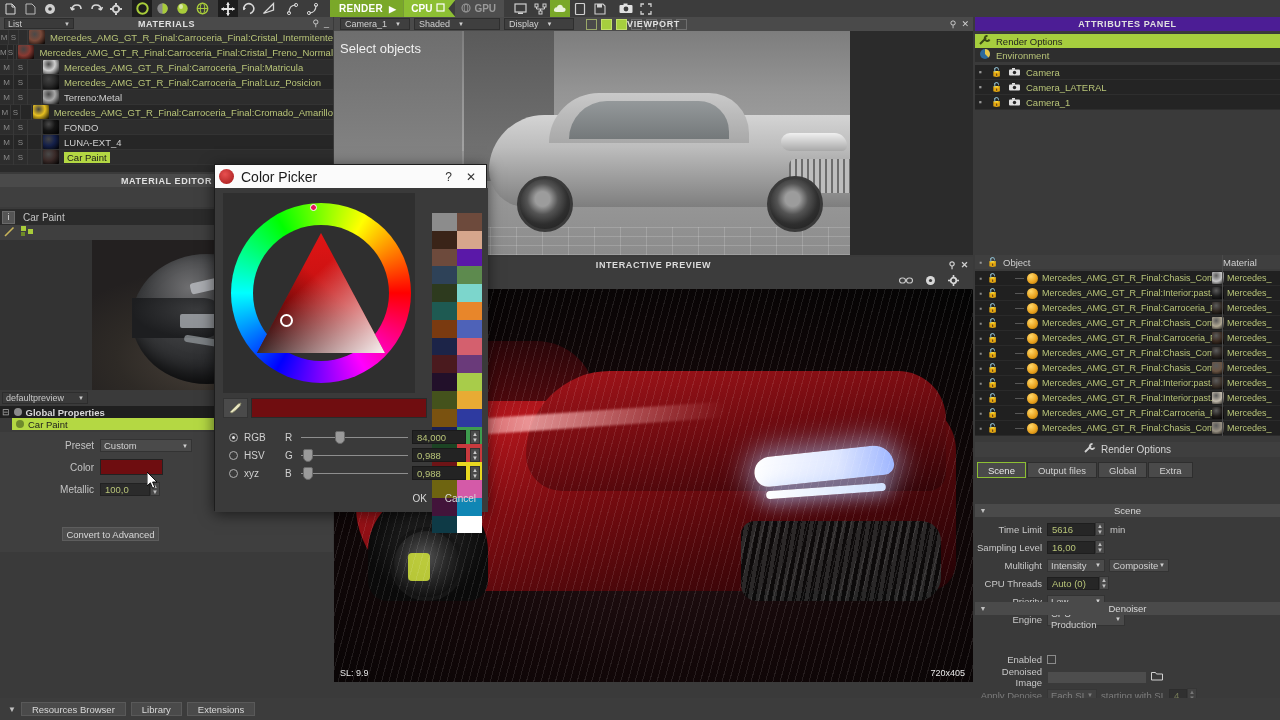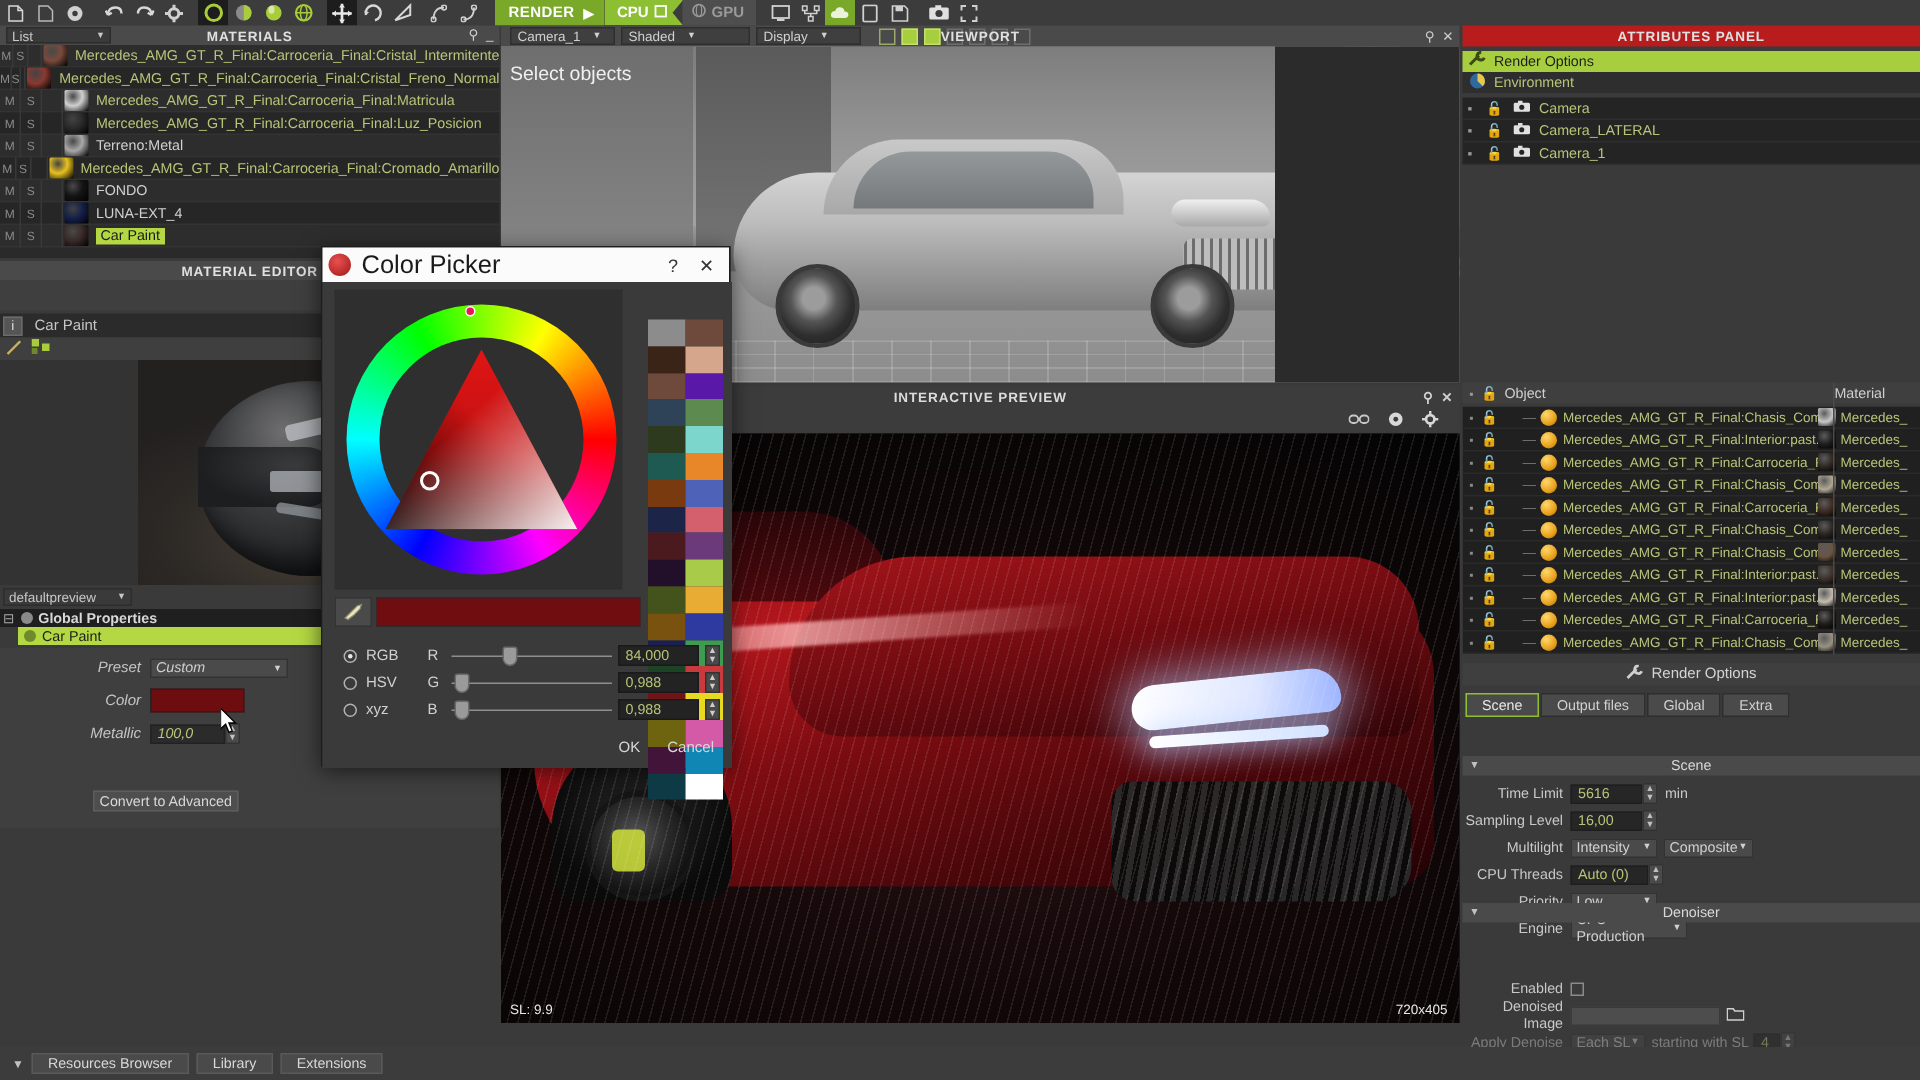--- a/index.html
+++ b/index.html
@@ -138,21 +138,21 @@
   .gp-dot { width: 8px; height: 8px; border-radius: 50%; background: #8a8a8a; }
   .gp-row .lbl { font-size: 9.5px; font-weight: bold; color: #d8d8d8; }
   .cp-row {
     position: absolute; left: 12px; top: 418px; width: 321px; height: 12px;
     background: #b4d843; display: flex; align-items: center; gap: 4px; padding-left: 4px;
   }
   .cp-row .gp-dot { background: #6f8a2c; }
   .cp-row .lbl { font-size: 9.5px; color: #1c1c1c; }
 
   .props { position: absolute; left: 0; top: 432px; width: 333px; height: 120px; background: #3f3f3f; }
-  .prow { display: flex; align-items: center; margin-top: 7px; font-style: italic; }
+  .prow { display: flex; align-items: center; margin-top: 7px; }
   .prow .plbl { width: 100px; text-align: right; font-size: 10px; color: #c4c4c4; padding-right: 6px; }
   .pcombo {
     width: 92px; height: 13px; background: #4a4a4a; border: 1px solid #333;
     font-size: 9.5px; color: #d0d0d0; display: flex; align-items: center;
     justify-content: space-between; padding: 0 3px;
   }
   .pcolor { width: 63px; height: 16px; border: 1px solid #222; }
   .pnum {
     width: 50px; height: 13px; background: #2b2b2b; border: 1px solid #222;
     font-size: 9.5px; color: #b8c478; display: flex; align-items: center; padding-left: 4px;
@@ -317,21 +317,21 @@
   .rain {
     position:absolute; inset:0; opacity:.18;
     background-image: repeating-linear-gradient(105deg, rgba(255,255,255,.5) 0 1px, transparent 1px 7px);
   }
   .ip-sl { position: absolute; left: 6px; bottom: 4px; font-size: 9px; color: #e8e8e8; }
   .ip-res { position: absolute; right: 8px; bottom: 4px; font-size: 9px; color: #e8e8e8; }
 
   
   .ap-hdr {
     position: absolute; left: 975px; top: 17px; width: 305px; height: 14px;
-    background: #b91c1c; display: flex; align-items: center; justify-content: center;
+    background: #4c1d95; display: flex; align-items: center; justify-content: center;
     font-size: 9px; font-weight: bold; color: #e0e0e0; letter-spacing: .6px;
   }
   .ap-ro {
     position: absolute; left: 975px; top: 34px; width: 305px; height: 14px;
     background: #a6ce3e; display: flex; align-items: center; gap: 5px; padding-left: 4px;
     font-size: 9.5px; color: #1f1f1f;
   }
   .ap-env {
     position: absolute; left: 975px; top: 48px; width: 305px; height: 14px;
     background: #2e2e2e; display: flex; align-items: center; gap: 5px; padding-left: 4px;
@@ -404,21 +404,21 @@
   .cp {
     position: absolute; left: 214px; top: 164px; width: 273px; height: 347px;
     background: #3a3a3a; border: 1px solid #1d1d1d; z-index: 100;
     box-shadow: 0 3px 14px rgba(0,0,0,.6);
   }
   .cp-title {
     height: 23px; background: #fbfbfb; display: flex; align-items: center; padding: 0 4px;
   }
   .cp-logo { width: 15px; height: 15px; border-radius: 50%;
     background: radial-gradient(circle at 40% 35%, #e85050, #a01818); }
-  .cp-title .tt { margin-left: 7px; font-size: 17px; color: #1a1a1a; }
+  .cp-title .tt { margin-left: 7px; font-size: 14px; color: #1a1a1a; }
   .cp-title .acts { margin-left: auto; display: flex; align-items: center; gap: 14px; padding-right: 6px; }
   .cp-title .acts span { font-size: 12px; color: #333; }
   .cp-body { position: absolute; left: 0; top: 23px; width: 273px; height: 324px; background: #3a3a3a; }
   .wheel-box { position: absolute; left: 8px; top: 5px; width: 192px; height: 200px; background: #2f2f2f; }
   .hue-ring {
     position: absolute; left: 8px; top: 10px; width: 180px; height: 180px; border-radius: 50%;
     background: conic-gradient(from 90deg,
       #ff0000 0deg, #ff00ff 60deg, #0000ff 120deg, #00ffff 180deg,
       #00ff00 240deg, #ffff00 300deg, #ff0000 360deg);
   }

